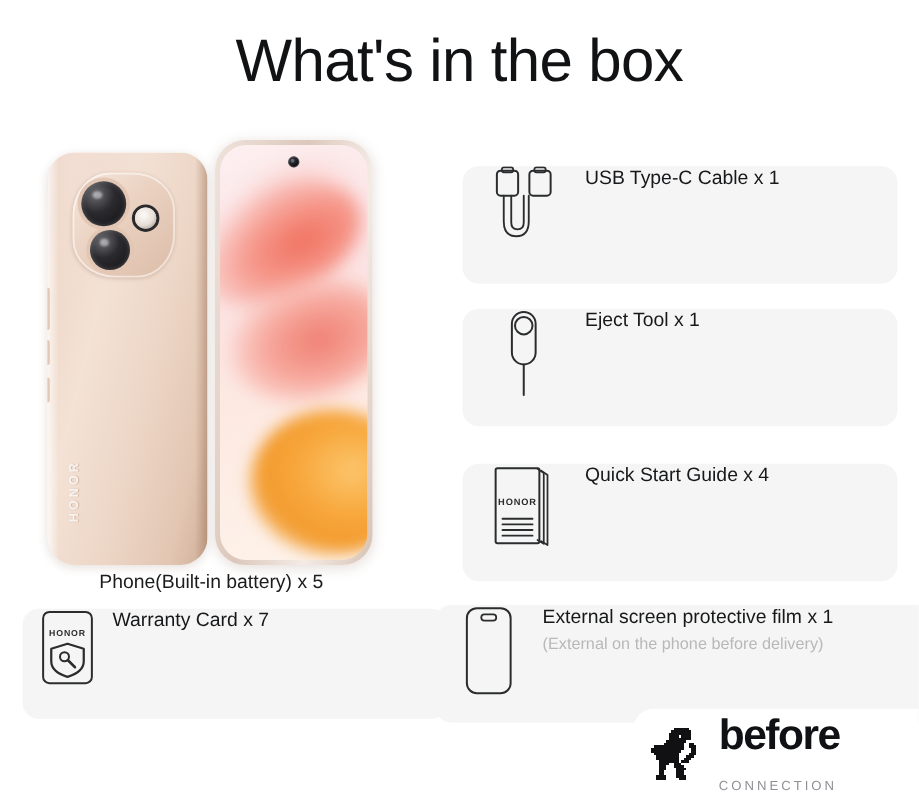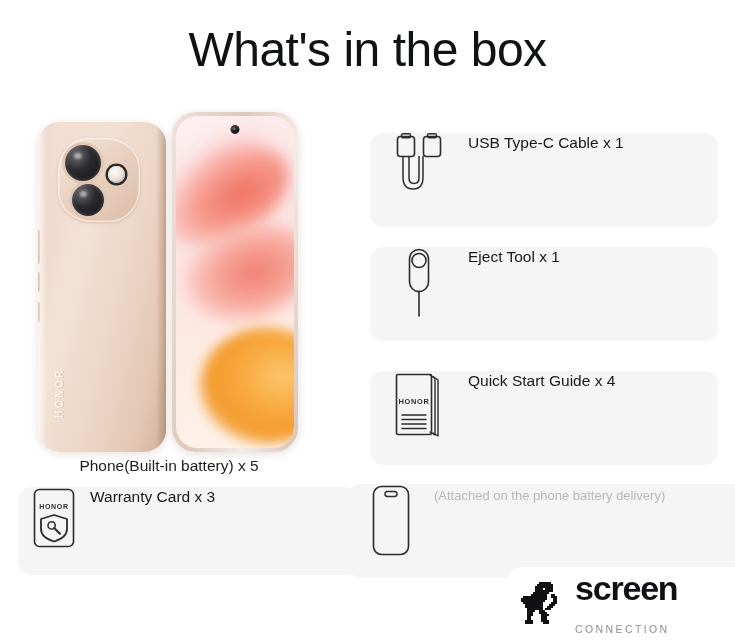--- a/index.html
+++ b/index.html
@@ -277,33 +277,34 @@
   <div class="icon-wrap">
     <svg width="44" height="62" viewBox="0 0 44 62">
       <rect class="stroke" x="2.5" y="2.5" width="39" height="57" rx="5" stroke-width="1.6"></rect>
       <text x="22" y="22" font-family="Liberation Sans, sans-serif" font-size="7" font-weight="700" letter-spacing="0.7" text-anchor="middle" fill="#2b2c2e">HONOR</text>
       <path class="stroke" d="M22 28 L35 32 L35 42 Q35 50.5 22 54.5 Q9 50.5 9 42 L9 32 Z" stroke-width="1.8"></path>
       <circle class="stroke" cx="19.6" cy="38.4" r="3.6" stroke-width="1.6"></circle>
       <path class="stroke" d="M22.2 41 L28 46.8" stroke-width="2"></path>
     </svg>
   </div>
   <div class="card-text">
-    <span class="card-label">Warranty Card x 3</span>
+    <span class="card-label">Warranty Card x 7</span>
   </div>
 </div>
 
 <div class="card" id="card-film">
   <div class="icon-wrap">
     <svg width="42" height="74" viewBox="0 0 42 74">
       <rect class="stroke" x="3.5" y="2.5" width="35" height="68" rx="8" stroke-width="1.6"></rect>
       <rect class="stroke" x="15" y="7.5" width="12" height="5" rx="2.5" stroke-width="1.4"></rect>
     </svg>
   </div>
   <div class="card-text">
-    <span class="card-sub">(Attached on the phone battery delivery)</span>
+    <span class="card-label">External screen protective film x 1</span>
+    <span class="card-sub">(External on the phone before delivery)</span>
   </div>
 </div>
 
 <div class="watermark">
   <svg class="wm-dino" viewBox="0 0 26 24" shape-rendering="crispEdges">
     <g fill="#111114">
       <rect x="11" y="1" width="6" height="1"></rect>
       <rect x="10" y="2" width="8" height="1"></rect>
       <rect x="9" y="3" width="9" height="1"></rect>
       <rect x="9" y="4" width="4" height="1"></rect>
@@ -336,16 +337,16 @@
         <rect x="12" y="18" width="3" height="1"></rect>
       <rect x="5" y="19" width="2" height="1"></rect>
         <rect x="12" y="19" width="3" height="1"></rect>
       <rect x="4" y="20" width="4" height="1"></rect>
         <rect x="12" y="20" width="4" height="1"></rect>
       <rect x="4" y="21" width="4" height="1"></rect>
         <rect x="13" y="21" width="3" height="1"></rect>
     </g>
   </svg>
   <div class="wm-text">
-    <div class="wm-brand">screen</div>
+    <div class="wm-brand">before</div>
     <div class="wm-sub">CONNECTION</div>
   </div>
 </div>
 
 </body></html>

